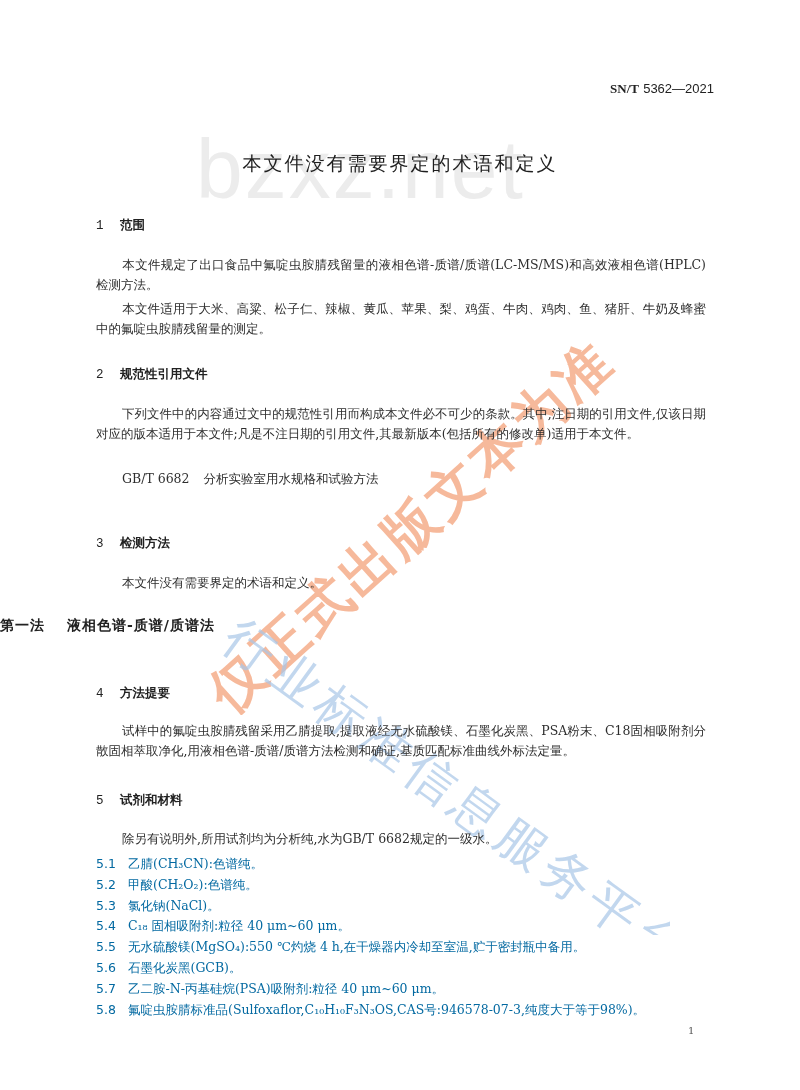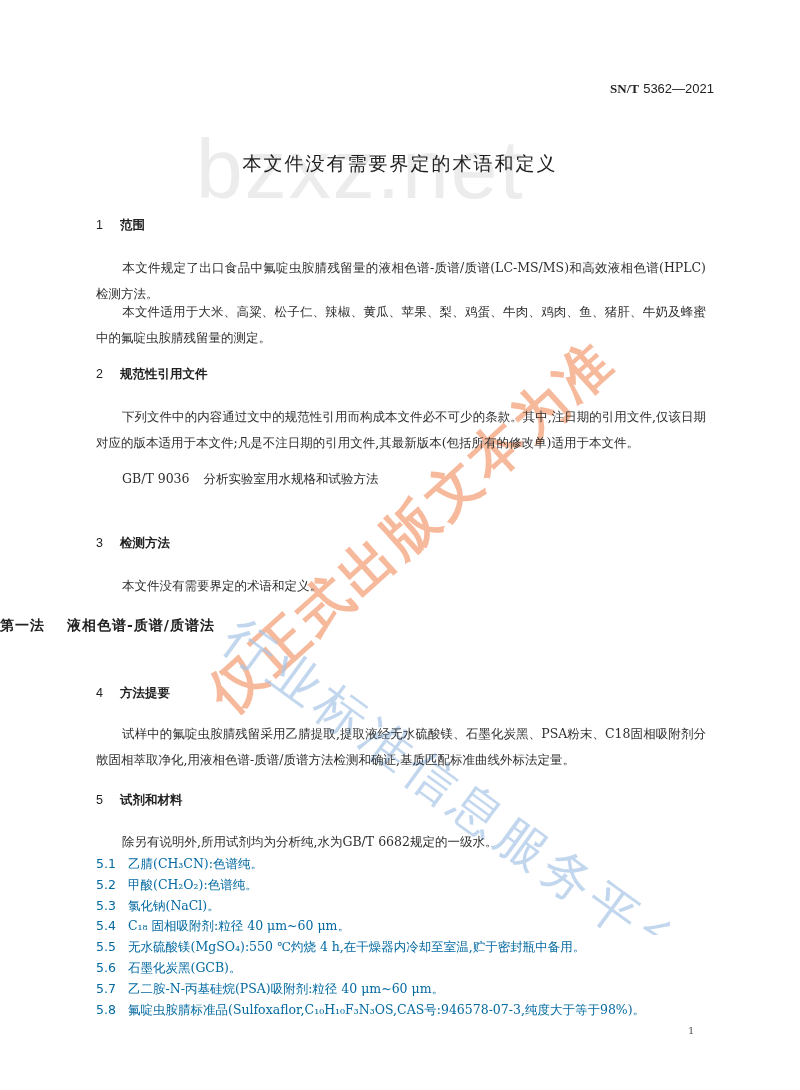--- a/index.html
+++ b/index.html
@@ -8,24 +8,24 @@
     .page { position: absolute; left: 0; top: 5px; width: 800px; height: 1090px; }
     .std-code { position: absolute; right: 86px; top: 76px; font-size: 13px; color: #222; }
     .std-code .sn { font-family: "Liberation Serif", serif; font-weight: bold; }
     .std-code .num { font-family: "Liberation Sans", sans-serif; }
 
     .wm-bzxz { position: absolute; left: 196px; top: 122px; font-family: "Liberation Sans", sans-serif;
                font-weight: normal; font-size: 84px; color: #ececec; letter-spacing: 2px; z-index: 0; line-height: 1; }
     .title { position: absolute; left: 0; width: 800px; top: 146px; text-align: center; font-size: 19px;
              font-family: "DejaVu Sans", sans-serif; letter-spacing: 2px; color: #1e1e1e; z-index: 2; }
 
-    .h1 { position: absolute; left: 96px; font-family: Liberation Sans, sans-serif; font-size: 12.5px;
+    .h1 { position: absolute; left: 96px; font-family: Liberation Mono, monospace; font-size: 12.5px;
           font-weight: bold; color: #222; z-index: 2; }
     .h1 .n { display: inline-block; width: 24px; font-weight: normal; }
-    .p { position: absolute; left: 96px; width: 610px; font-size: 12.5px; line-height: 26px; color: #2e2e2e;
+    .p { position: absolute; left: 96px; width: 610px; font-size: 12.5px; line-height: 20px; color: #2e2e2e;
          text-align: justify; z-index: 2; }
     .p .indent { display: inline-block; width: 26px; }
     .ref { position: absolute; left: 122px; font-size: 12.5px; color: #2e2e2e; z-index: 2; }
     .ref .code { display: inline-block; margin-right: 14px; }
     .method { position: absolute; left: 0; width: 800px; top: 612px;
               font-family: "DejaVu Sans", sans-serif; font-size: 14px; font-weight: bold; color: #222; z-index: 2; letter-spacing: 1px; }
     .method .gap { display: inline-block; width: 22px; }
     .item { position: absolute; left: 96px; font-size: 12.5px; color: #0369a1; z-index: 2; white-space: nowrap; }
     .item .num { display: inline-block; width: 32px; font-family: "DejaVu Sans", sans-serif; }
     .page-num { position: absolute; left: 688px; top: 1020px; font-size: 10px; color: #555; }
@@ -64,21 +64,21 @@
     <span class="indent"></span><span>本文件适用于大米、高粱、松子仁、辣椒、黄瓜、苹果、梨、鸡蛋、牛肉、鸡肉、鱼、猪肝、牛奶及蜂蜜中的氟啶虫胺腈残留量的测定。</span>
   </div>
 
   <div class="h1" style="top:361px">
     <span class="n">2</span><span>规范性引用文件</span>
   </div>
   <div class="p" style="top:399px">
     <span class="indent"></span><span>下列文件中的内容通过文中的规范性引用而构成本文件必不可少的条款。其中,注日期的引用文件,仅该日期对应的版本适用于本文件;凡是不注日期的引用文件,其最新版本(包括所有的修改单)适用于本文件。</span>
   </div>
   <div class="ref" style="top:466px">
-    <span class="code">GB/T 9036</span><span>分析实验室用水规格和试验方法</span>
+    <span class="code">GB/T 6682</span><span>分析实验室用水规格和试验方法</span>
   </div>
 
   <div class="h1" style="top:530px">
     <span class="n">3</span><span>检测方法</span>
   </div>
   <div class="p" style="top:568px">
     <span class="indent"></span><span>本文件没有需要界定的术语和定义。</span>
   </div>
 
   <div class="method">

